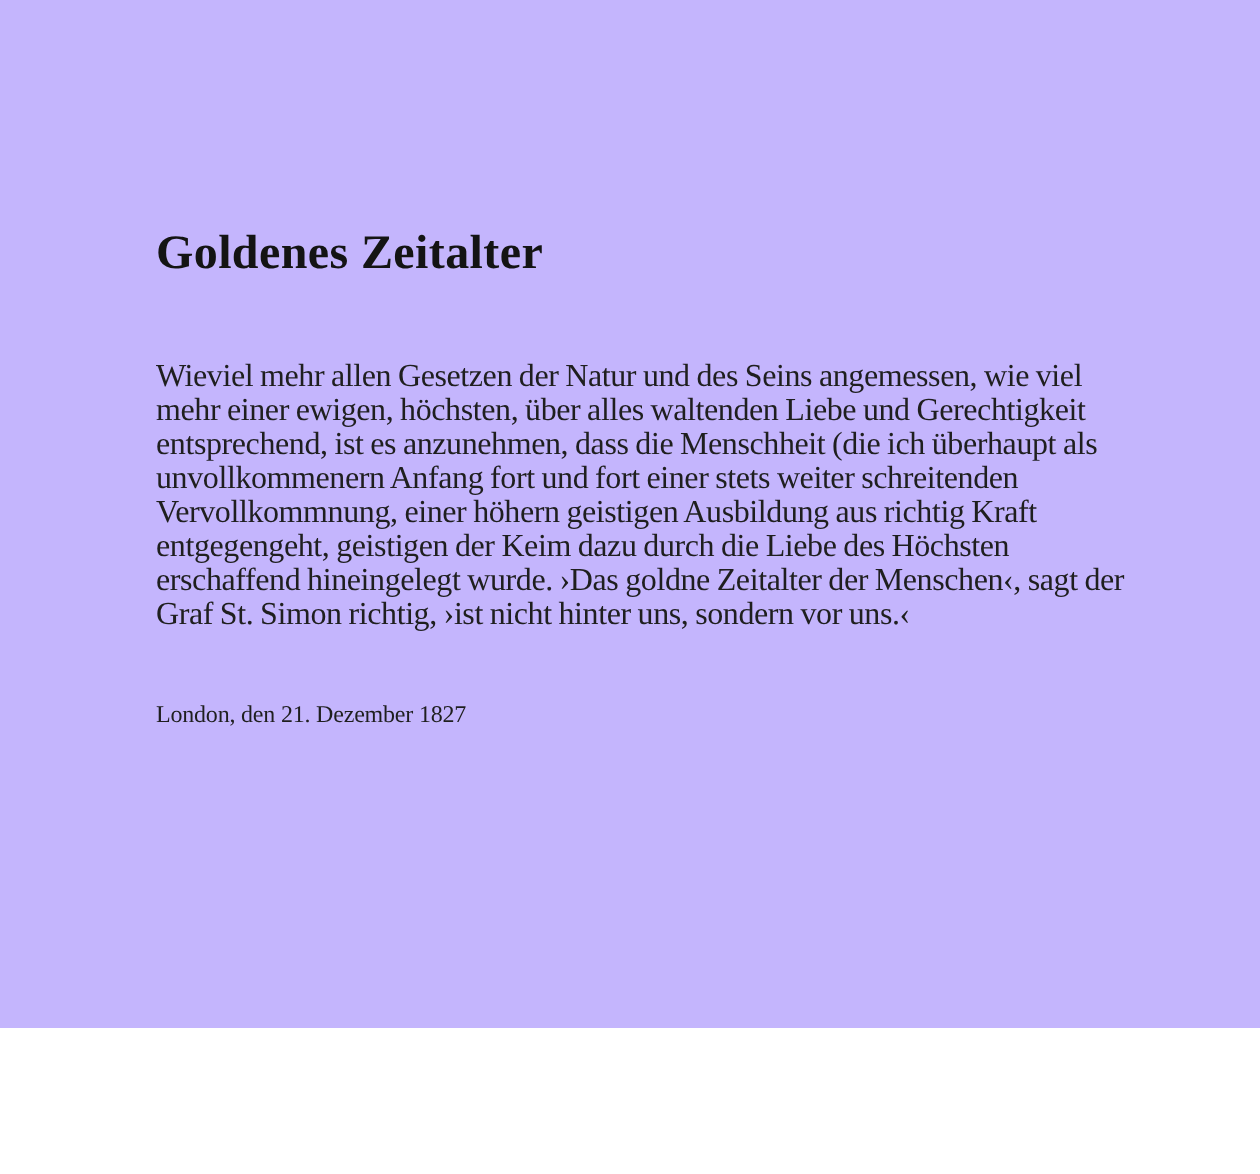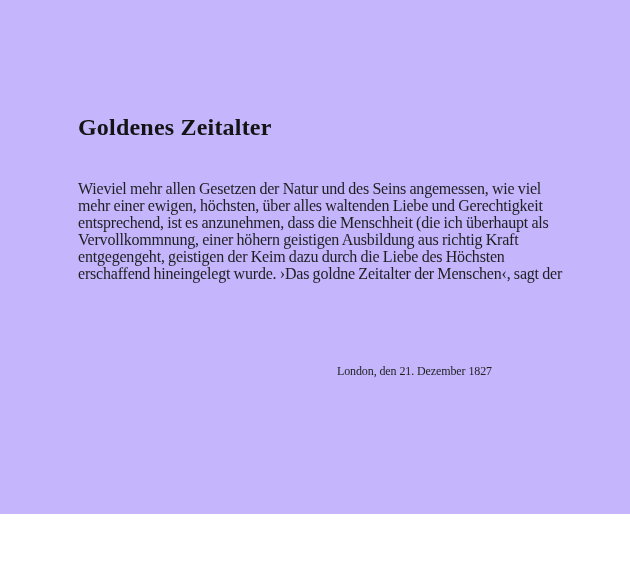--- a/index.html
+++ b/index.html
@@ -43,25 +43,25 @@
     text-align: justify;
     text-align-last: justify;
     white-space: nowrap;
   }
   .body-text .line.last {
     text-align-last: left;
   }
   .dateline {
     position: absolute;
     left: 78px;
-    top: 364px;
+    top: 350px;
     width: 414px;
     font-size: 12px;
     letter-spacing: -0.1px;
-    text-align: right;
+    text-align: left;
     padding-right: 0;
     box-sizing: border-box;
   }
   .footer-rule {
     position: absolute;
     left: 78px;
     top: 532px;
     width: 18px;
     height: 2px;
     background: #1a1a1a;
@@ -79,23 +79,25 @@
 <body>
 
 <div class="page">
 
   <h1 class="title">Goldenes Zeitalter</h1>
 
   <div class="body-text">
     <span class="line">Wieviel mehr allen Gesetzen der Natur und des Seins angemessen, wie viel</span>
     <span class="line">mehr einer ewigen, höchsten, über alles waltenden Liebe und Gerechtigkeit</span>
     <span class="line">entsprechend, ist es anzunehmen, dass die Menschheit (die ich überhaupt als</span>
+    <span class="line">unvollkommenern Anfang fort und fort einer stets weiter schreitenden</span>
     <span class="line">Vervollkommnung, einer höhern geistigen Ausbildung aus richtig Kraft</span>
     <span class="line">entgegengeht, geistigen der Keim dazu durch die Liebe des Höchsten</span>
     <span class="line">erschaffend hineingelegt wurde. ›Das goldne Zeitalter der Menschen‹, sagt der</span>
+    <span class="line last">Graf St. Simon richtig, ›ist nicht hinter uns, sondern vor uns.‹</span>
   </div>
 
   <div class="dateline">London, den 21. Dezember 1827</div>
 
   <div class="footer-rule"></div>
 
   <div class="page-number">17</div>
 
 </div>
 

